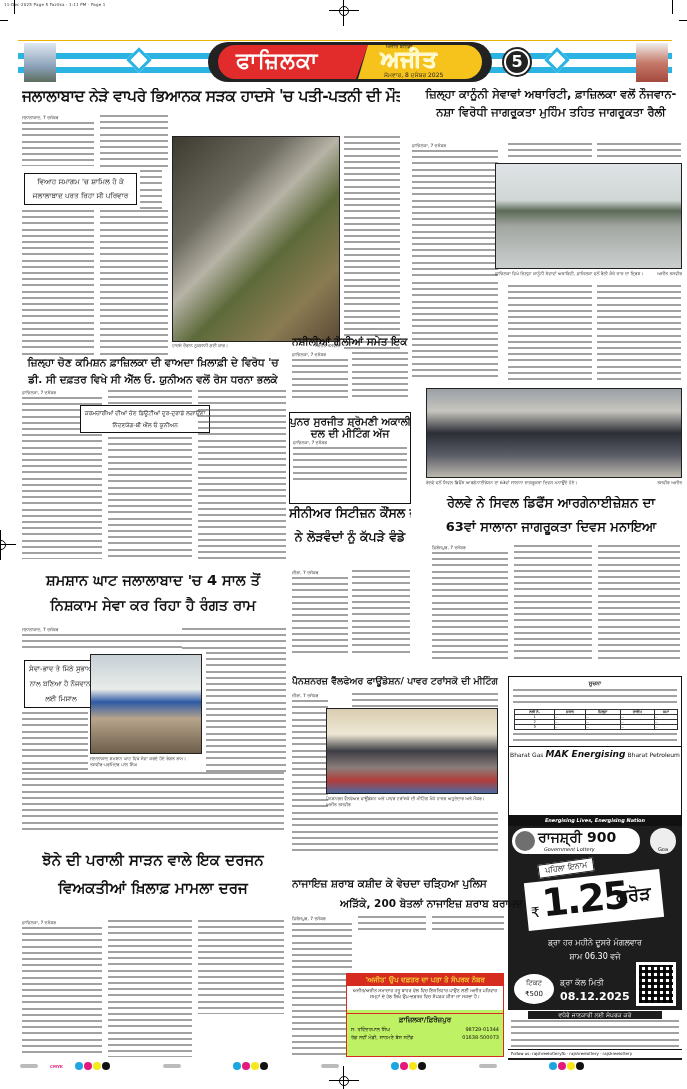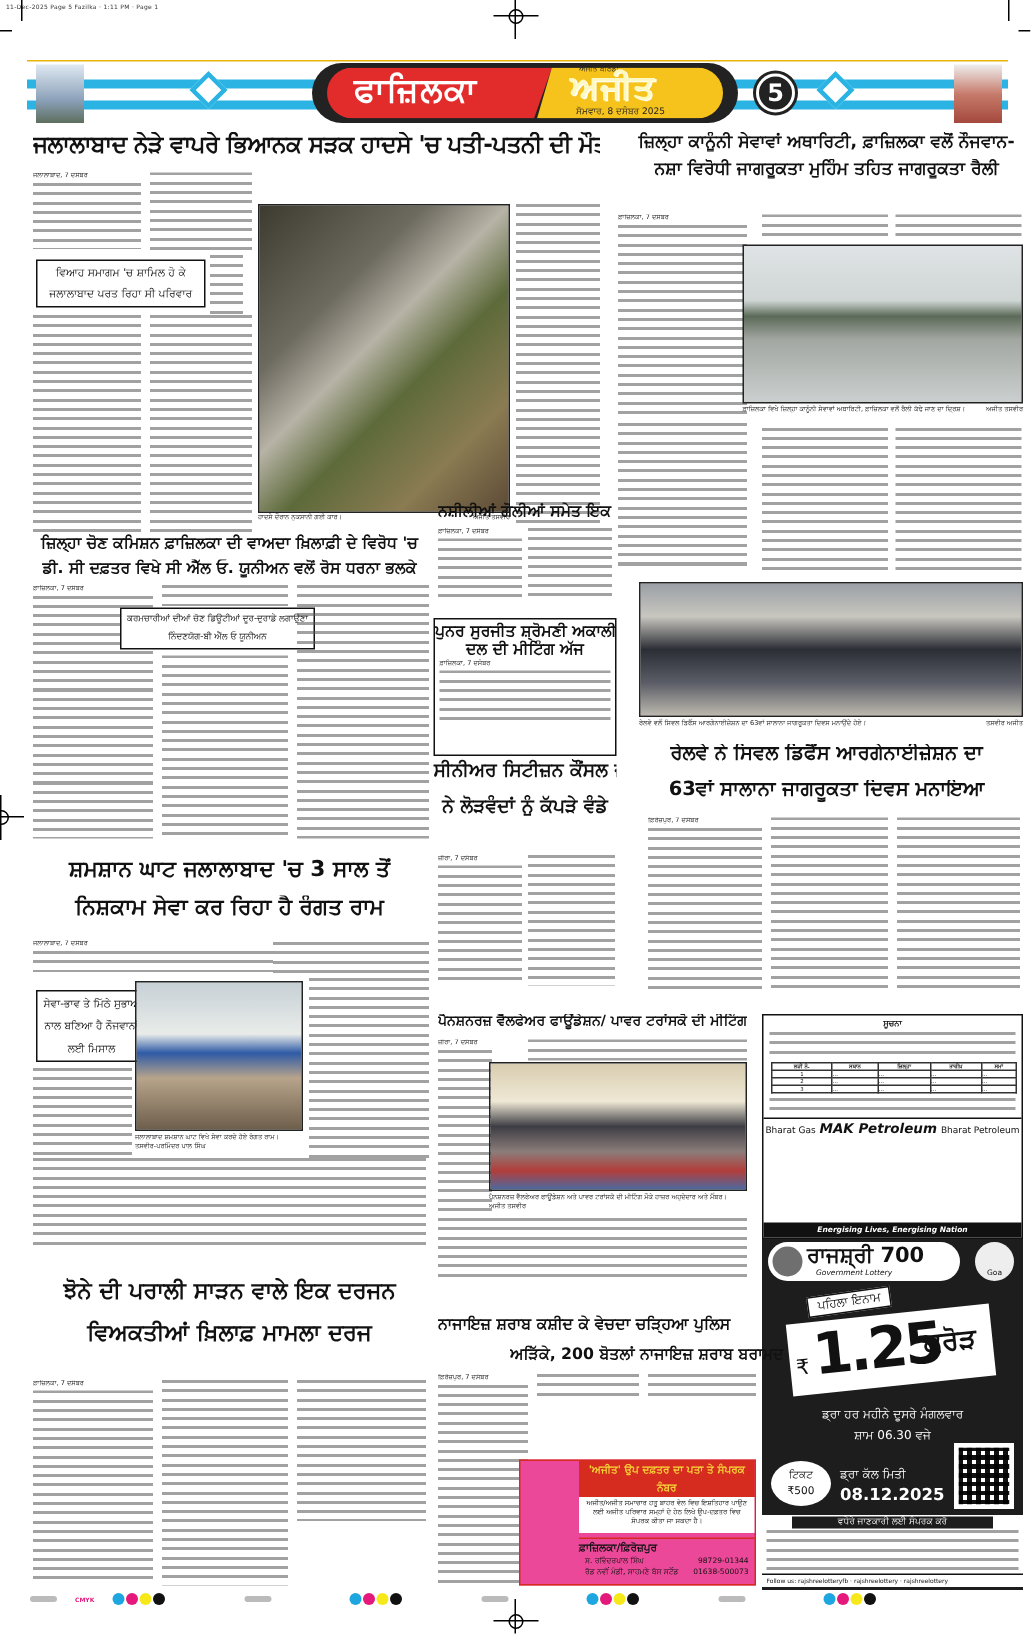--- a/index.html
+++ b/index.html
@@ -135,21 +135,21 @@
   <span>ਰੇਲਵੇ ਵਲੋਂ ਸਿਵਲ ਡਿਫੈਂਸ ਆਰਗੇਨਾਈਜ਼ੇਸ਼ਨ ਦਾ 63ਵਾਂ ਸਾਲਾਨਾ ਜਾਗਰੂਕਤਾ ਦਿਵਸ ਮਨਾਉਂਦੇ ਹੋਏ।</span>
   <span>ਤਸਵੀਰ ਅਜੀਤ</span>
 </div>
 <div class="abs hl" style="left:420px;top:496px;width:262px;font-size:13px;text-align:center;">ਰੇਲਵੇ ਨੇ ਸਿਵਲ ਡਿਫੈਂਸ ਆਰਗੇਨਾਈਜ਼ੇਸ਼ਨ ਦਾ</div>
 <div class="abs hl" style="left:420px;top:520px;width:262px;font-size:13px;text-align:center;">63ਵਾਂ ਸਾਲਾਨਾ ਜਾਗਰੂਕਤਾ ਦਿਵਸ ਮਨਾਇਆ</div>
 <div class="abs body-col" style="left:432px;top:545px;width:76px;">ਫ਼ਿਰੋਜ਼ਪੁਰ, 7 ਦਸੰਬਰ</div>
 <div class="abs fake-lines" style="left:432px;top:552px;width:76px;height:108px;"></div>
 <div class="abs fake-lines" style="left:514px;top:545px;width:78px;height:115px;"></div>
 <div class="abs fake-lines" style="left:598px;top:545px;width:82px;height:115px;"></div>
 
-<div class="abs hl" style="left:22px;top:572px;width:262px;font-size:14.5px;text-align:center;">ਸ਼ਮਸ਼ਾਨ ਘਾਟ ਜਲਾਲਾਬਾਦ 'ਚ 3 ਸਾਲ ਤੋਂ</div>
+<div class="abs hl" style="left:22px;top:572px;width:262px;font-size:14.5px;text-align:center;">ਸ਼ਮਸ਼ਾਨ ਘਾਟ ਜਲਾਲਾਬਾਦ 'ਚ 4 ਸਾਲ ਤੋਂ</div>
 <div class="abs hl" style="left:22px;top:597px;width:262px;font-size:14.5px;text-align:center;">ਨਿਸ਼ਕਾਮ ਸੇਵਾ ਕਰ ਰਿਹਾ ਹੈ ਰੰਗਤ ਰਾਮ</div>
 <div class="abs body-col" style="left:22px;top:627px;width:80px;">ਜਲਾਲਾਬਾਦ, 7 ਦਸੰਬਰ</div>
 <div class="abs fake-lines" style="left:22px;top:634px;width:160px;height:14px;"></div>
 <div class="abs box" style="left:24px;top:660px;width:74px;height:48px;font-size:7px;line-height:15px;padding-top:1px;white-space:normal;"><span>ਸੇਵਾ-ਭਾਵ ਤੇ ਮਿੱਠੇ ਸੁਭਾਅ ਨਾਲ ਬਣਿਆ ਹੈ ਨੌਜਵਾਨਾਂ ਲਈ ਮਿਸਾਲ</span></div>
 <div class="abs fake-lines" style="left:22px;top:712px;width:66px;height:58px;"></div>
 <div class="abs photo" style="left:90px;top:654px;width:112px;height:100px;background:linear-gradient(180deg,#c7d0d6 0%,#e9ece9 35%,#2e5aa6 48%,#b8a48b 65%,#6d5e4b 100%);"></div>
 <div class="abs caption" style="left:90px;top:756px;width:120px;flex-wrap:wrap;">
   <span>ਜਲਾਲਾਬਾਦ ਸ਼ਮਸ਼ਾਨ ਘਾਟ ਵਿਖੇ ਸੇਵਾ ਕਰਦੇ ਹੋਏ ਰੰਗਤ ਰਾਮ।</span>
   <span>ਤਸਵੀਰ-ਪਰਮਿੰਦਰ ਪਾਲ ਸਿੰਘ</span>
 </div>
@@ -199,30 +199,30 @@
           <td style="border:1px solid #333;">...</td>
           <td style="border:1px solid #333;">...</td>
           <td style="border:1px solid #333;">...</td>
           <td style="border:1px solid #333;">...</td>
         </tr>
   </tbody>
     </table>
   <div class="fake-lines" style="margin:3px 4px;height:10px;"></div>
   <div style="display:flex;justify-content:space-around;align-items:center;font-size:6px;margin-top:2px;border-top:1px solid #111;padding-top:2px;">
     <span>Bharat Gas</span>
-    <span style="font-weight:bold;font-style:italic;font-size:9px;">MAK Petroleum</span>
+    <span style="font-weight:bold;font-style:italic;font-size:9px;">MAK Energising</span>
     <span>Bharat Petroleum</span>
   </div>
   <div class="bpcl" style="position:absolute;bottom:0;left:0;right:0;height:10px;font-size:5px;text-align:center;line-height:10px;font-style:italic;font-weight:bold;">Energising Lives, Energising Nation</div>
 </div>
 
 <div class="abs lotto" style="left:508px;top:826px;width:174px;height:234px;">
   <div style="position:absolute;left:4px;top:2px;width:128px;height:26px;background:#fff;border-radius:13px;">
     <span style="position:absolute;left:3px;top:3px;width:20px;height:20px;border-radius:50%;background:#6f6f6f;"></span>
-    <span style="position:absolute;left:26px;top:1px;font:bold 14px 'DejaVu Sans',sans-serif;color:#111;">ਰਾਜਸ਼੍ਰੀ 700</span>
+    <span style="position:absolute;left:26px;top:1px;font:bold 14px 'DejaVu Sans',sans-serif;color:#111;">ਰਾਜਸ਼੍ਰੀ 900</span>
     <span style="position:absolute;left:32px;top:18px;font-size:5px;color:#111;font-style:italic;">Government Lottery</span>
   </div>
   <div style="position:absolute;right:6px;top:2px;width:26px;height:26px;border-radius:50%;background:#eee;color:#111;font-size:5px;text-align:center;line-height:42px;">Goa</div>
   <div style="position:absolute;left:30px;top:35px;padding:1px 6px;background:#fff;color:#111;font-size:8px;transform:rotate(-8deg);border:1px solid #111;">ਪਹਿਲਾ ਇਨਾਮ</div>
   <div style="position:absolute;left:18px;top:50px;width:136px;height:48px;background:#fff;transform:rotate(-6deg);">
     <span style="position:absolute;left:4px;top:22px;font-size:14px;color:#111;">₹</span>
     <span style="position:absolute;left:16px;top:0;font:bold 38px 'DejaVu Sans',sans-serif;color:#111;letter-spacing:-2px;">1.25</span>
     <span style="position:absolute;left:90px;top:12px;font:bold 18px 'DejaVu Sans',sans-serif;color:#111;">ਕਰੋੜ</span>
   </div>
   <div style="position:absolute;left:0;right:0;top:112px;text-align:center;font-size:8px;">ਡ੍ਰਾ ਹਰ ਮਹੀਨੇ ਦੂਸਰੇ ਮੰਗਲਵਾਰ</div>
@@ -248,24 +248,24 @@
 <div class="abs fake-lines" style="left:108px;top:920px;width:84px;height:137px;"></div>
 <div class="abs fake-lines" style="left:198px;top:920px;width:86px;height:94px;"></div>
 
 <div class="abs hl" style="left:292px;top:877px;width:212px;font-size:10.5px;">ਨਾਜਾਇਜ਼ ਸ਼ਰਾਬ ਕਸ਼ੀਦ ਕੇ ਵੇਚਦਾ ਚੜ੍ਹਿਆ ਪੁਲਿਸ</div>
 <div class="abs hl" style="left:300px;top:897px;width:204px;font-size:10.5px;margin-left:40px;">ਅੜਿੱਕੇ, 200 ਬੋਤਲਾਂ ਨਾਜਾਇਜ਼ ਸ਼ਰਾਬ ਬਰਾਮਦ</div>
 <div class="abs body-col" style="left:292px;top:916px;width:60px;">ਫ਼ਿਰੋਜ਼ਪੁਰ, 7 ਦਸੰਬਰ</div>
 <div class="abs fake-lines" style="left:292px;top:923px;width:60px;height:134px;"></div>
 <div class="abs fake-lines" style="left:358px;top:916px;width:68px;height:18px;"></div>
 <div class="abs fake-lines" style="left:432px;top:916px;width:72px;height:18px;"></div>
 
-<div class="abs" style="left:346px;top:973px;width:158px;height:84px;border:1px solid #d62b1f;background:#ec4899;padding-left:39px;">
+<div class="abs" style="left:346px;top:973px;width:158px;height:84px;border:1px solid #d62b1f;background:#bef264;">
   <div style="background:#d62b1f;color:#f6d235;font-size:7px;font-weight:bold;text-align:center;line-height:12px;">'ਅਜੀਤ' ਉਪ ਦਫ਼ਤਰ ਦਾ ਪਤਾ ਤੇ ਸੰਪਰਕ ਨੰਬਰ</div>
   <div style="background:#fff;font-size:4.6px;line-height:6px;text-align:center;padding:2px 4px;height:24px;overflow:hidden;">ਅਜੀਤ/ਅਜੀਤ ਸਮਾਚਾਰ ਹਤੂ ਬਾਹਰ ਵੇਲ ਵਿਚ ਇਸ਼ਤਿਹਾਰ ਪਾਉਣ ਲਈ ਅਜੀਤ ਪਰਿਵਾਰ ਸਮ੍ਹਾਂ ਦੇ ਹੇਠ ਲਿਖੇ ਉਪ-ਦਫ਼ਤਰ ਵਿਚ ਸੰਪਰਕ ਕੀਤਾ ਜਾ ਸਕਦਾ ਹੈ।</div>
-  <div style="font-size:7px;font-weight:bold;margin-top:3px;border-top:1px solid #d62b1f;padding-top:2px;">ਫ਼ਾਜ਼ਿਲਕਾ/ਫ਼ਿਰੋਜ਼ਪੁਰ</div>
+  <div style="text-align:center;font-size:7px;font-weight:bold;margin-top:3px;border-top:1px solid #d62b1f;padding-top:2px;">ਫ਼ਾਜ਼ਿਲਕਾ/ਫ਼ਿਰੋਜ਼ਪੁਰ</div>
   <div style="display:flex;justify-content:space-between;font-size:5px;padding:2px 4px 0;">
     <span>ਸ. ਰਵਿੰਦਰਪਾਲ ਸਿੰਘ</span>
     <span>98729-01344</span>
   </div>
   <div style="display:flex;justify-content:space-between;font-size:5px;padding:1px 4px 0;">
     <span>ਰੋਡ ਨਵੀਂ ਮੰਡੀ, ਸਾਹਮਣੇ ਬੱਸ ਸਟੈਂਡ</span>
     <span>01638-500073</span>
   </div>
 </div>
 

